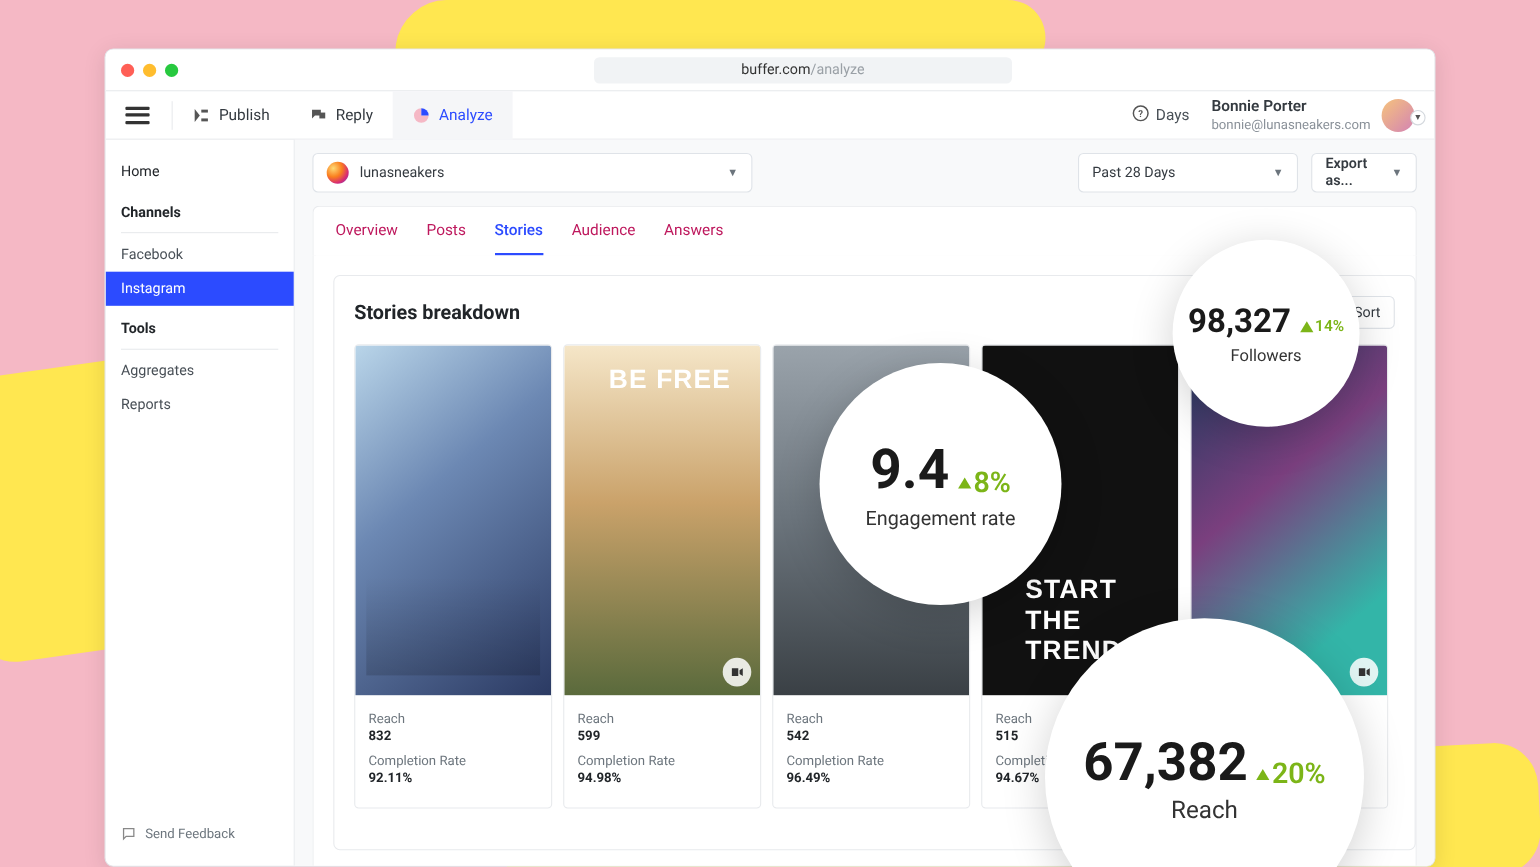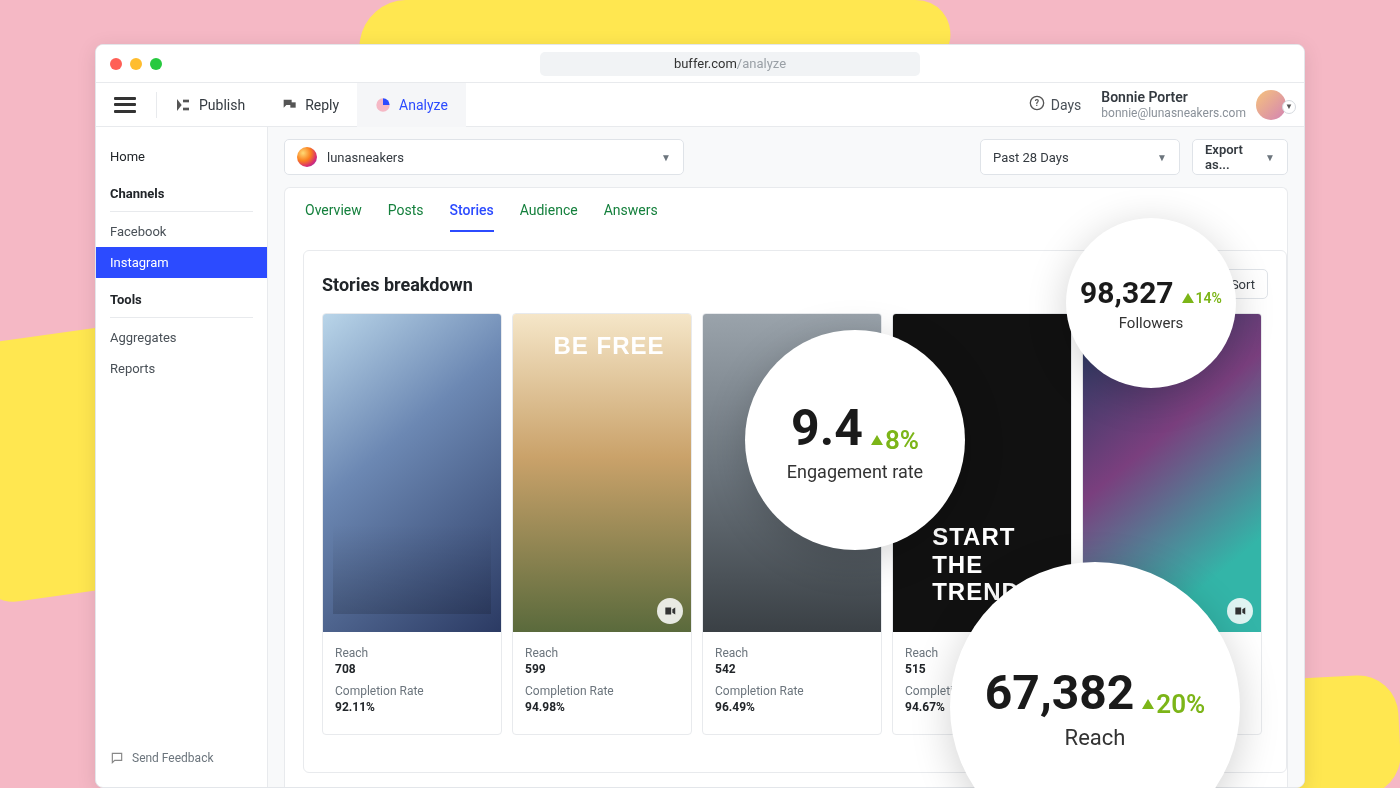--- a/index.html
+++ b/index.html
@@ -55,21 +55,21 @@
   .sb-bottom svg { width:14px; height:14px; }
 
   .main { flex:1; background:#f8f9fa; padding:12px 16px; overflow:hidden; position:relative;}
   .topbar { display:flex; gap:12px; margin-bottom:0;}
   .select { background:#fff; border:1px solid #dfe3e8; border-radius:5px; height:36px; display:flex; align-items:center; padding:0 12px; font-size:13px; color:#343a40; cursor:pointer; gap:10px;}
   .select .chev{margin-left:auto; color:#6c757d; font-size:10px;}
   .select.account{ width:400px; }
   .ig-badge { width:20px;height:20px;border-radius:50%;background:radial-gradient(circle at 30% 30%,#feda75,#fa7e1e 40%,#d62976 70%,#4f5bd5);}
 
   .tabs { display:flex; gap:26px; padding:14px 20px 0; background:#fff; border:1px solid #e8eaed; border-bottom:none; border-radius:6px 6px 0 0; margin-top:12px;}
-  .tab { font-size:14px; color:#15803d; padding-bottom:12px; cursor:pointer;}
+  .tab { font-size:14px; color:#be185d; padding-bottom:12px; cursor:pointer;}
   .tab.active{ color:#2c4bff; border-bottom:2px solid #2c4bff; font-weight:500;}
 
   .panel { background:#fff; border:1px solid #e8eaed; border-top:none; border-radius:0 0 6px 6px; padding: 18px 0 18px 18px; height: 560px;}
   .panel-inner { border:1px solid #e8eaed; border-radius:6px; padding:18px 0 18px 18px; height:100%; overflow:hidden;}
   .panel-head { display:flex; align-items:center; margin-bottom:14px; padding-right:18px;}
   .panel-title { font-size:18px; font-weight:700; color:#212529;}
   .sortbtn { margin-left:auto; background:#fff; border:1px solid #dfe3e8; border-radius:5px; height:30px; padding:0 12px; font-size:13px; color:#343a40; display:flex; align-items:center; cursor:pointer;}
 
   .cards { display:flex; gap:10px; }
   .card { width:180px; border:1px solid #e8eaed; border-radius:4px; overflow:hidden; background:#fff;}
@@ -238,21 +238,21 @@
                 <span>Sort</span>
               </div>
         </div>
 
         <div class="cards">
 
           <div class="card">
             <div class="thumb t1"></div>
             <div class="meta">
               <div class="lbl">Reach</div>
-              <div class="val">708</div>
+              <div class="val">832</div>
               <div class="lbl">Completion Rate</div>
               <div class="val">92.11%</div>
             </div>
           </div>
 
           <div class="card">
             <div class="thumb t2">
               <div class="txt" style="align-self:flex-start;margin:18px 0 0 14px;font-size:24px">BE FREE</div>
               <div class="vid">
                     <svg viewBox="0 0 24 24">

